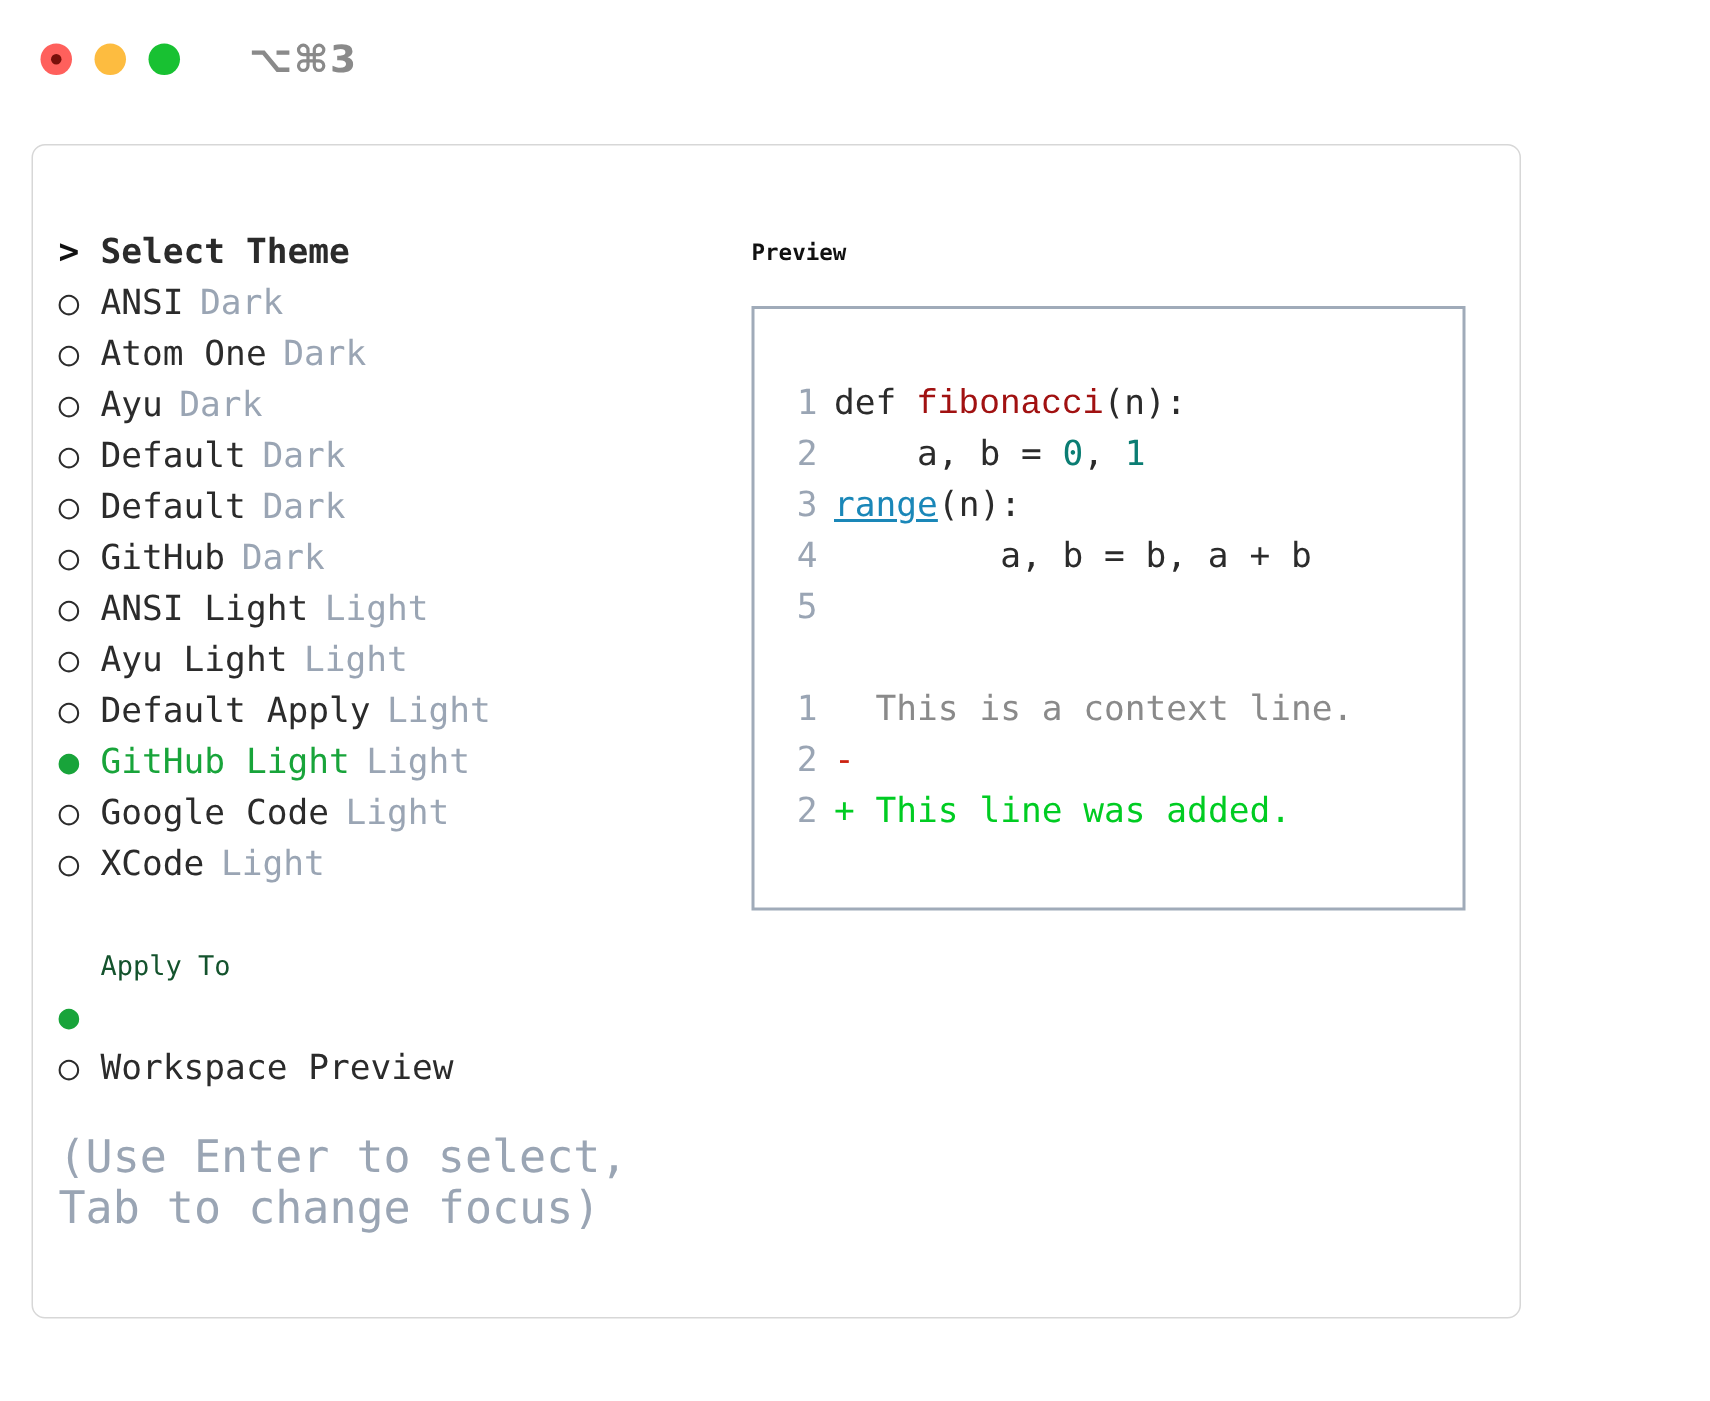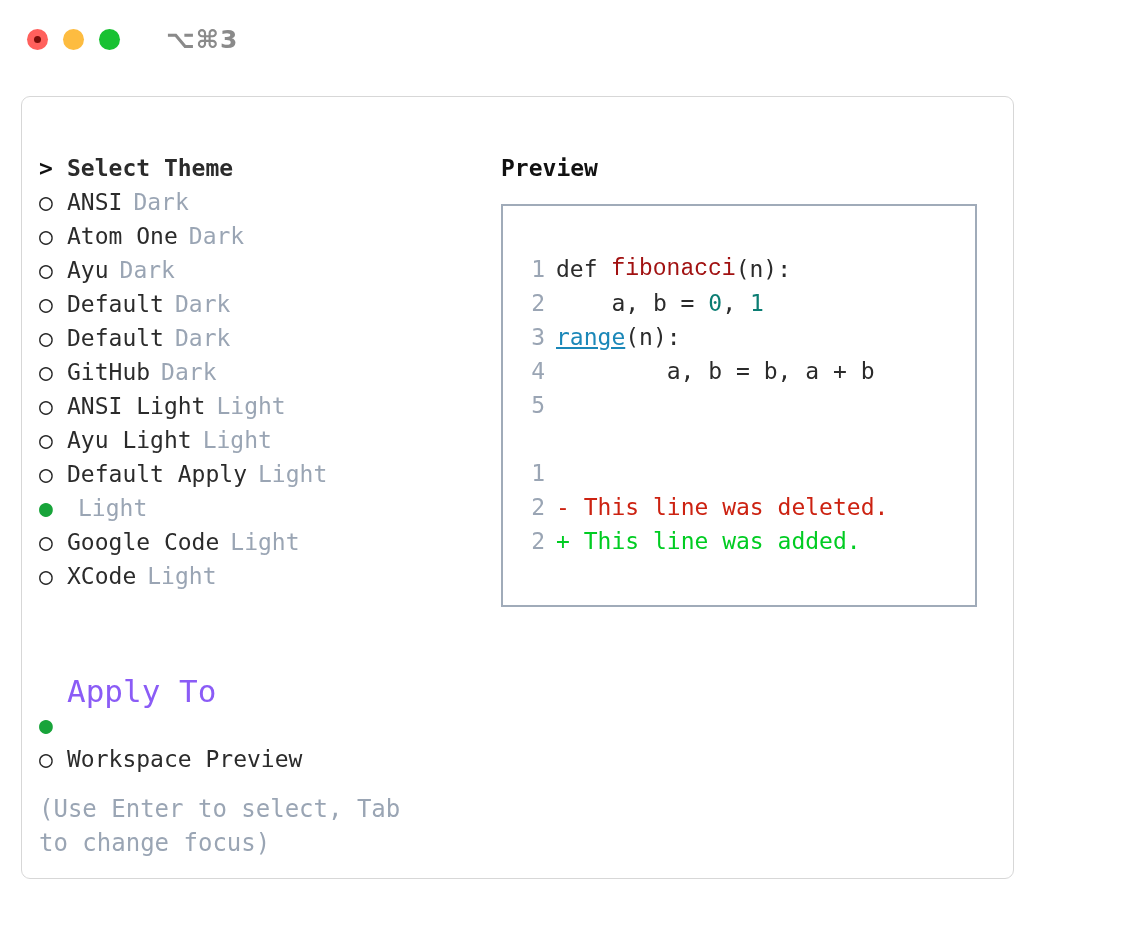--- a/index.html
+++ b/index.html
@@ -113,44 +113,43 @@
   }
   .row.selected .label { color: #18a43a; }
   .row.selected .marker { color: #18a43a; }
 
   .spacer { height: 34px; }
 
   .section-title {
     height: 34px;
     display: flex;
     align-items: center;
-    font-size: 31px;
-    color: #8b5cf6;
+    font-size: 18px;
+    color: #14532d;
     padding-left: 28px;
     white-space: pre;
-    margin-top: 47px;
   }
 
   .hint {
-    margin-top: 16px;
-    font-size: 24px;
+    margin-top: 26px;
+    font-size: 30px;
     color: #9aa5b4;
     line-height: 34px;
     width: 400px;
   }
 
   
   .right-col {
     position: absolute;
     left: 479px;
     top: 54px;
     width: 500px;
   }
   .preview-title {
-    font-size: 23px;
+    font-size: 15px;
     font-weight: bold;
     color: #111111;
     height: 34px;
     display: flex;
     align-items: center;
   }
   .preview-box {
     margin-top: 19px;
     width: 476px;
     height: 403px;
@@ -208,21 +207,21 @@
       <div id="theme-items">
           <div class="row"><span class="marker">○</span><span class="label">ANSI</span><span class="tag">Dark</span></div>
           <div class="row"><span class="marker">○</span><span class="label">Atom One</span><span class="tag">Dark</span></div>
           <div class="row"><span class="marker">○</span><span class="label">Ayu</span><span class="tag">Dark</span></div>
           <div class="row"><span class="marker">○</span><span class="label">Default</span><span class="tag">Dark</span></div>
           <div class="row"><span class="marker">○</span><span class="label">Default</span><span class="tag">Dark</span></div>
           <div class="row"><span class="marker">○</span><span class="label">GitHub</span><span class="tag">Dark</span></div>
           <div class="row"><span class="marker">○</span><span class="label">ANSI Light</span><span class="tag">Light</span></div>
           <div class="row"><span class="marker">○</span><span class="label">Ayu Light</span><span class="tag">Light</span></div>
           <div class="row"><span class="marker">○</span><span class="label">Default Apply</span><span class="tag">Light</span></div>
-          <div class="row selected"><span class="marker">●</span><span class="tag">Light</span></div>
+          <div class="row selected"><span class="marker">●</span><span class="label">GitHub Light</span><span class="tag">Light</span></div>
           <div class="row"><span class="marker">○</span><span class="label">Google Code</span><span class="tag">Light</span></div>
           <div class="row"><span class="marker">○</span><span class="label">XCode</span><span class="tag">Light</span></div>
         </div>
 
       <div class="spacer"></div>
 
       <div class="section-title">Apply To</div>
 
       <div id="apply-items">
           <div class="row selected"><span class="marker">●</span></div>
@@ -237,21 +236,21 @@
       <div class="preview-box">
         <div id="code-block">
             <div class="code-line"><span class="lineno">1</span><span class="code-text">def </span><span class="tok-func">fibonacci</span><span class="code-text">(n):</span></div>
             <div class="code-line"><span class="lineno">2</span><span class="code-text">    a, b = </span><span class="tok-num">0</span><span class="code-text">, </span><span class="tok-num">1</span></div>
             <div class="code-line"><span class="lineno">3</span><span class="tok-call">range</span><span class="code-text">(n):</span></div>
             <div class="code-line"><span class="lineno">4</span><span class="code-text">        a, b = b, a + b</span></div>
             <div class="code-line"><span class="lineno">5</span></div>
           </div>
         <div class="diff-gap"></div>
         <div id="diff-block">
-            <div class="code-line"><span class="lineno">1</span><span class="diff-ctx">  </span></div>
-            <div class="code-line"><span class="lineno">2</span><span class="diff-del">- </span><span class="diff-del">This line was deleted.</span></div>
+            <div class="code-line"><span class="lineno">1</span><span class="diff-ctx">  </span><span class="diff-ctx">This is a context line.</span></div>
+            <div class="code-line"><span class="lineno">2</span><span class="diff-del">- </span></div>
             <div class="code-line"><span class="lineno">2</span><span class="diff-add">+ </span><span class="diff-add">This line was added.</span></div>
           </div>
       </div>
     </div>
 
   </div>
 </div>
 
 </body></html>

